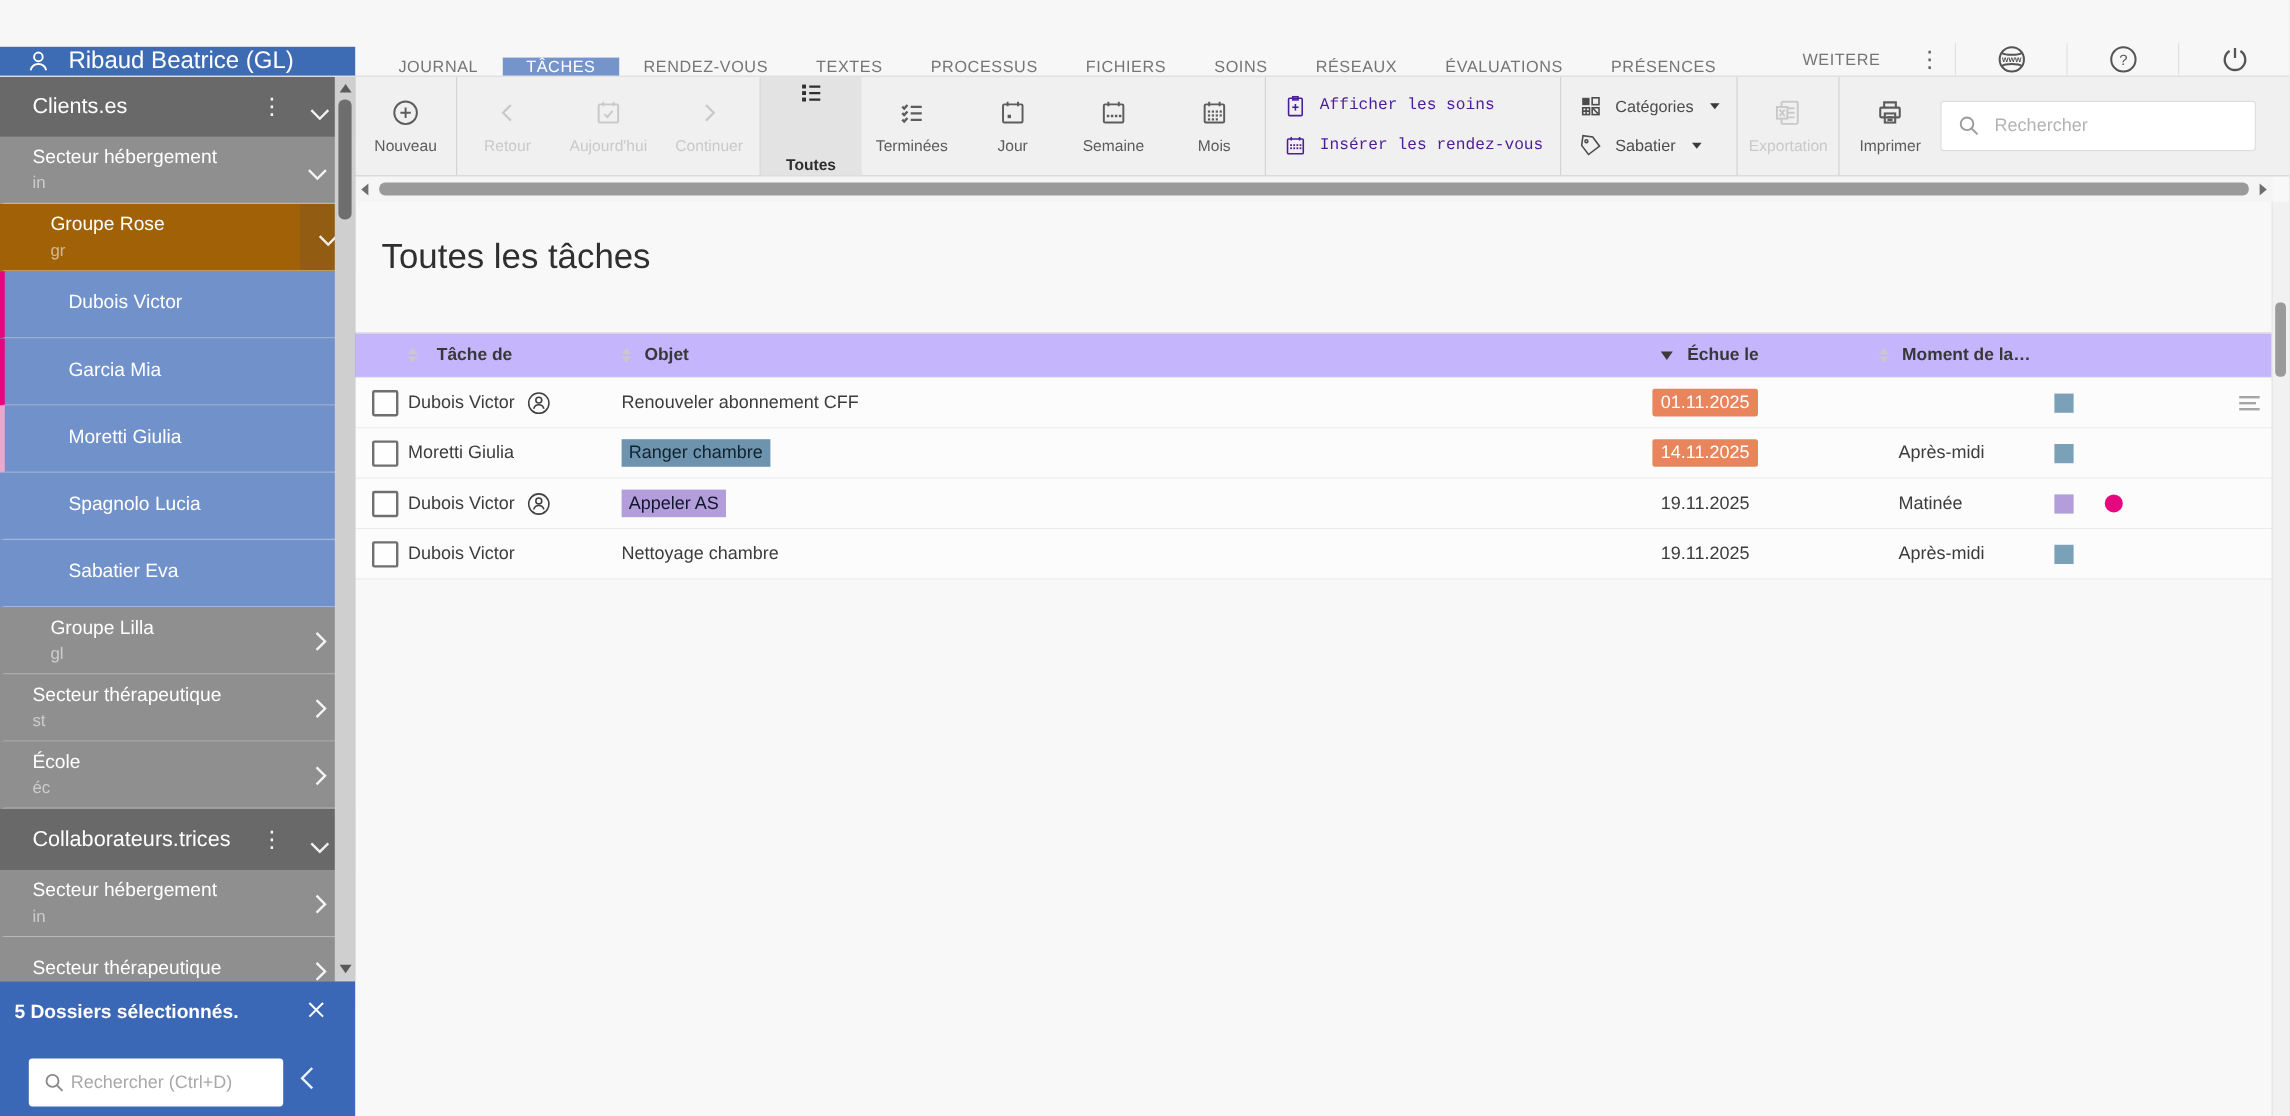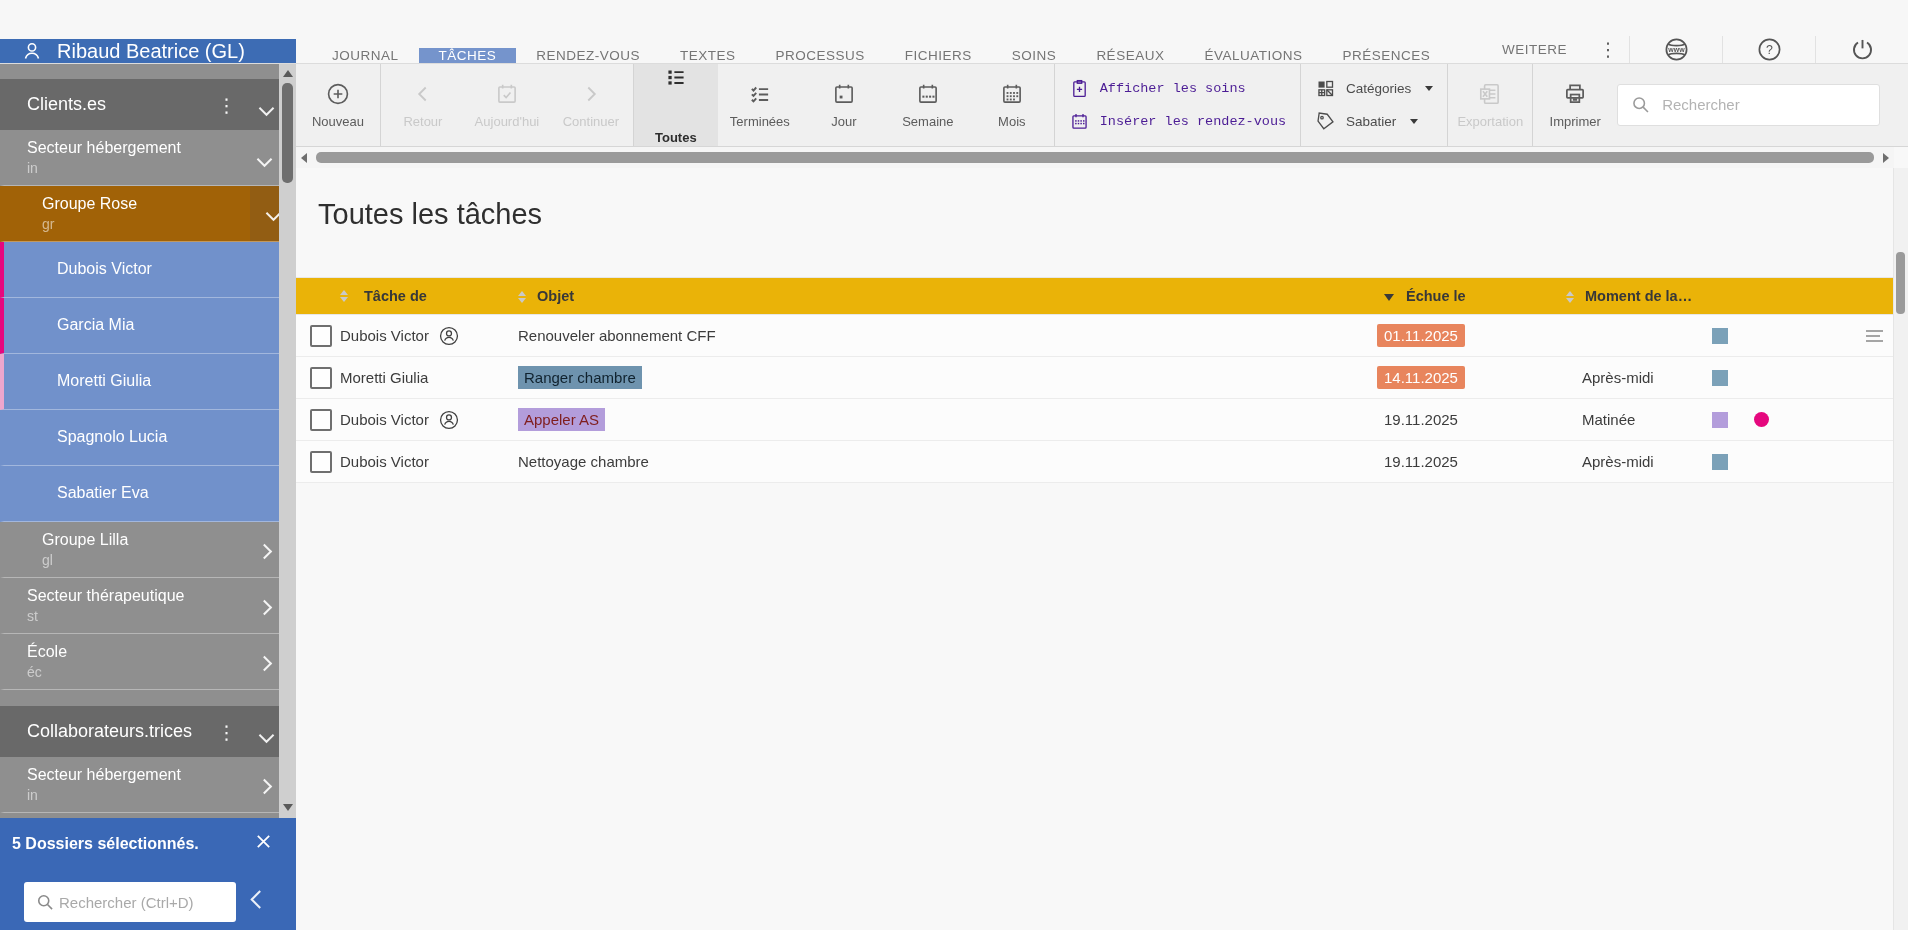--- a/index.html
+++ b/index.html
@@ -51,58 +51,58 @@
   .h-arrow{width:0;height:0;border-top:5.5px solid transparent;border-bottom:5.5px solid transparent;margin:0 5px;cursor:pointer;}
   .h-arrow.left{border-right:6px solid #6f6f6f;}
   .h-arrow.right{border-left:6px solid #6f6f6f;}
   .h-thumb{flex:1;height:11px;background:#9a9a9a;border-radius:5px;margin:0 4px;cursor:grab;}
 
   
   .content{position:absolute;top:168px;left:296px;right:14px;bottom:0;background:#f8f8f8;}
   .title{margin:30px 0 0 22px;font-size:29px;font-weight:400;color:#2f2f2f;}
   .table{margin-top:46px;}
   .thead{display:flex;align-items:center;height:36px;border-top:1px solid #e7e7e7;
-         border-bottom:1px solid #e7e7e7;font-weight:bold;font-size:14.5px;color:#383838;background:#eab308;}
+         border-bottom:1px solid #e7e7e7;font-weight:bold;font-size:14.5px;color:#383838;background:#c4b5fd;}
   .trow{display:flex;align-items:center;height:41px;background:#fcfcfc;
         border-bottom:1px solid #ececec;font-size:15px;color:#3c3c3c;cursor:pointer;}
   .c-check{flex:0 0 30px;padding-left:14px;display:flex;align-items:center;}
   .c-name{flex:0 0 178px;display:flex;align-items:center;gap:9px;}
   .c-obj{flex:1 1 auto;min-width:0;}
   .c-date{flex:0 0 166px;padding-left:30px;box-sizing:content-box;}
   .c-moment{flex:0 0 148px;padding-left:32px;box-sizing:border-box;}
   .thead .c-moment{padding-left:16px;}
   .c-chips{flex:0 0 168px;display:flex;align-items:center;gap:26px;padding-left:14px;box-sizing:border-box;}
   .c-menu{flex:0 0 28px;display:flex;align-items:center;justify-content:flex-start;}
   .sort{display:inline-flex;flex-direction:column;gap:2px;margin-right:7px;vertical-align:middle;}
   .sort i{width:0;height:0;border-left:4.5px solid transparent;border-right:4.5px solid transparent;display:block;}
   .sort .up{border-bottom:5px solid #c9c9c9;}
   .sort .dn{border-top:5px solid #c9c9c9;}
   .sort-active{width:0;height:0;border-left:5.5px solid transparent;border-right:5.5px solid transparent;
                border-top:7px solid #3a3a3a;display:inline-block;margin-right:8px;}
   .checkbox{width:18px;height:18px;border:2px solid #6f6f6f;border-radius:2px;background:#fefefe;cursor:pointer;}
   .hl{padding:3px 6px;}
   .hl-steel{background:#6e93ae;color:#10222e;}
-  .hl-purple{background:#b39ddb;color:#7f1d1d;margin-top:40px;}
+  .hl-purple{background:#b39ddb;color:#0f172a;margin-top:40px;}
   .date-badge{display:inline-block;background:#e8855d;color:#fff;padding:3px 7px;margin-left:-7px;border-radius:2px;}
   .chip-square{width:16px;height:16px;}
   .chip-steel{background:#7ba1b8;}
   .chip-purple{background:#b39ddb;}
   .chip-dot{width:15px;height:15px;border-radius:50%;background:#e5087e;}
   .menu-lines{display:flex;flex-direction:column;gap:3px;cursor:pointer;}
   .menu-lines i{display:block;width:17px;height:2px;background:#a5a5a5;}
   .menu-lines i:nth-child(2){width:14px;}
 
   
   .vscroll{position:absolute;top:168px;right:0;width:14px;bottom:0;background:#f1f1f1;border-left:1px solid #e5e5e5;}
   .v-thumb{position:absolute;top:84px;left:2px;width:9px;height:62px;background:#9a9a9a;border-radius:4px;cursor:grab;}
 
   
   .sidebar{position:absolute;top:63px;left:0;width:296px;bottom:0;background:#8f8f8f;overflow:hidden;z-index:8;}
   .s-header{height:51px;background:#696969;color:#fff;display:flex;align-items:center;
-            padding-left:27px;font-size:18px;position:relative;box-sizing:border-box;cursor:pointer;margin-top:16px;}
+            padding-left:27px;font-size:18px;position:relative;box-sizing:border-box;cursor:pointer;}
   .s-row{height:56px;display:flex;flex-direction:column;justify-content:center;color:#fff;
          border-bottom:1px solid rgba(255,255,255,.35);position:relative;box-sizing:border-box;
          border-left:4px solid transparent;cursor:pointer;}
   .s-row .lbl{font-size:16px;line-height:1.15;}
   .s-row .sub{font-size:14px;color:rgba(255,255,255,.55);margin-top:3px;}
   .s-row.grey{background:#8f8f8f;padding-left:23px;}
   .s-row.lvl2{padding-left:38px;}
   .s-row.rose{background:#8ba6d6;padding-left:38px;}
   .s-row.client{background:#7191cb;padding-left:53px;}
   .s-row.bl-magenta{border-left-color:#e6077e;}

